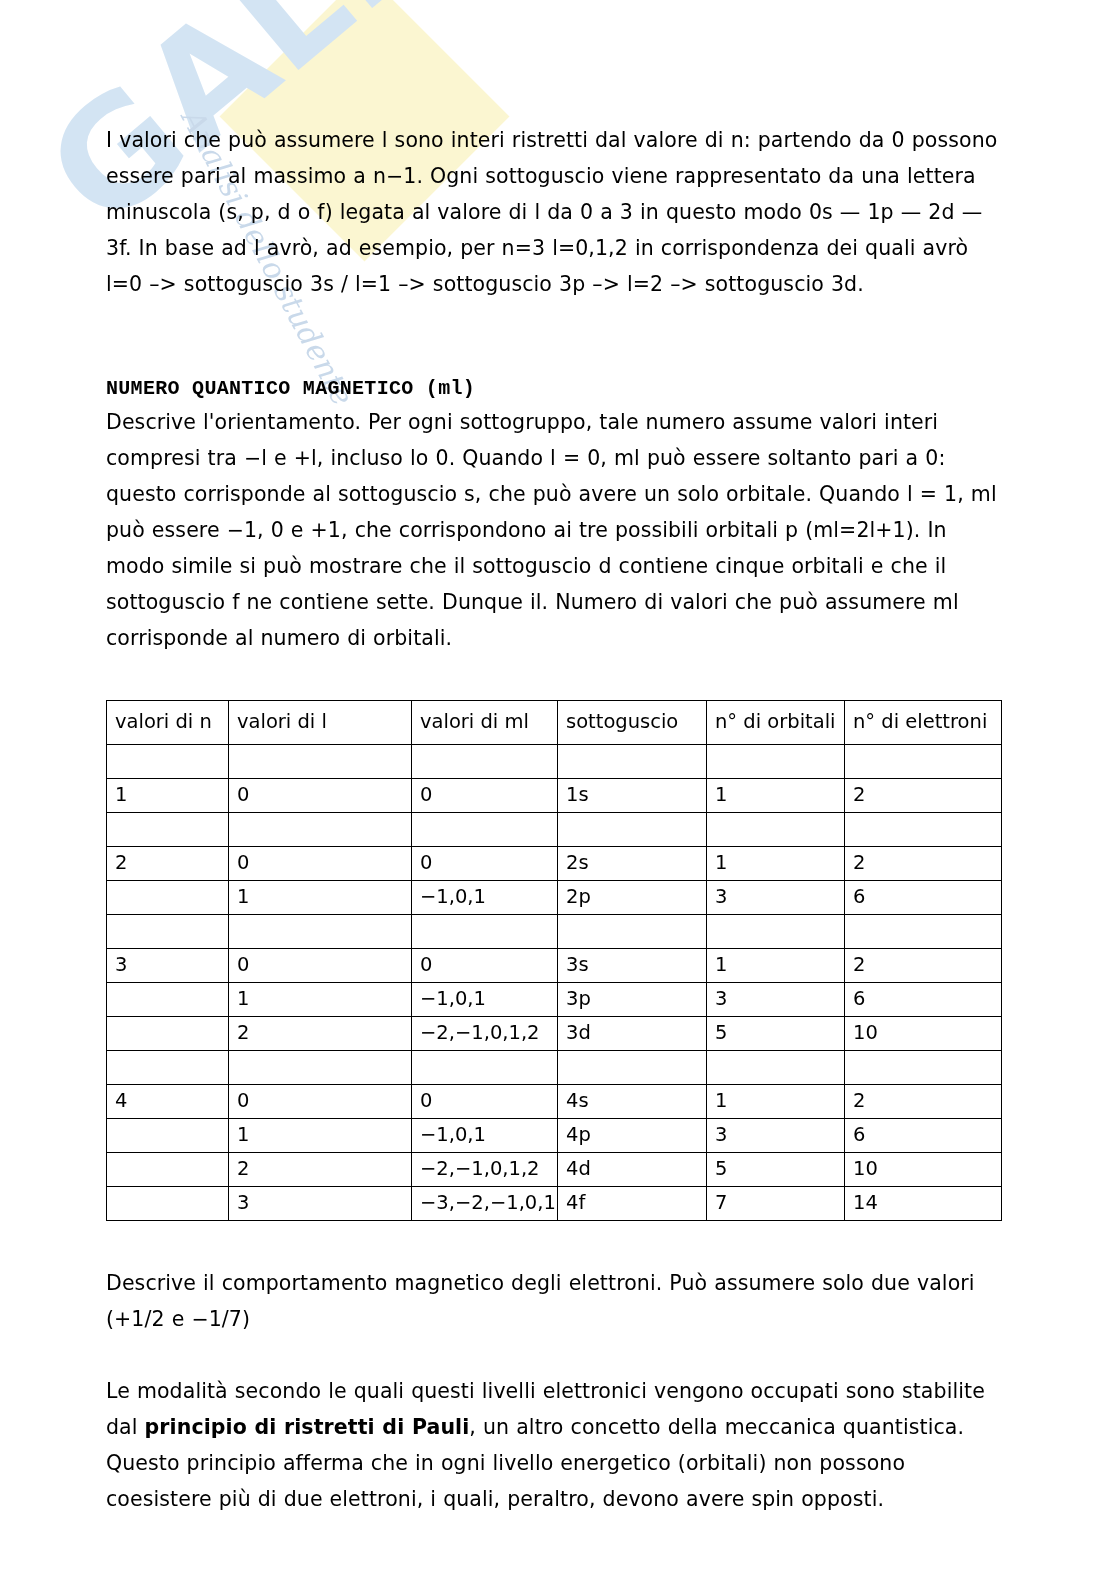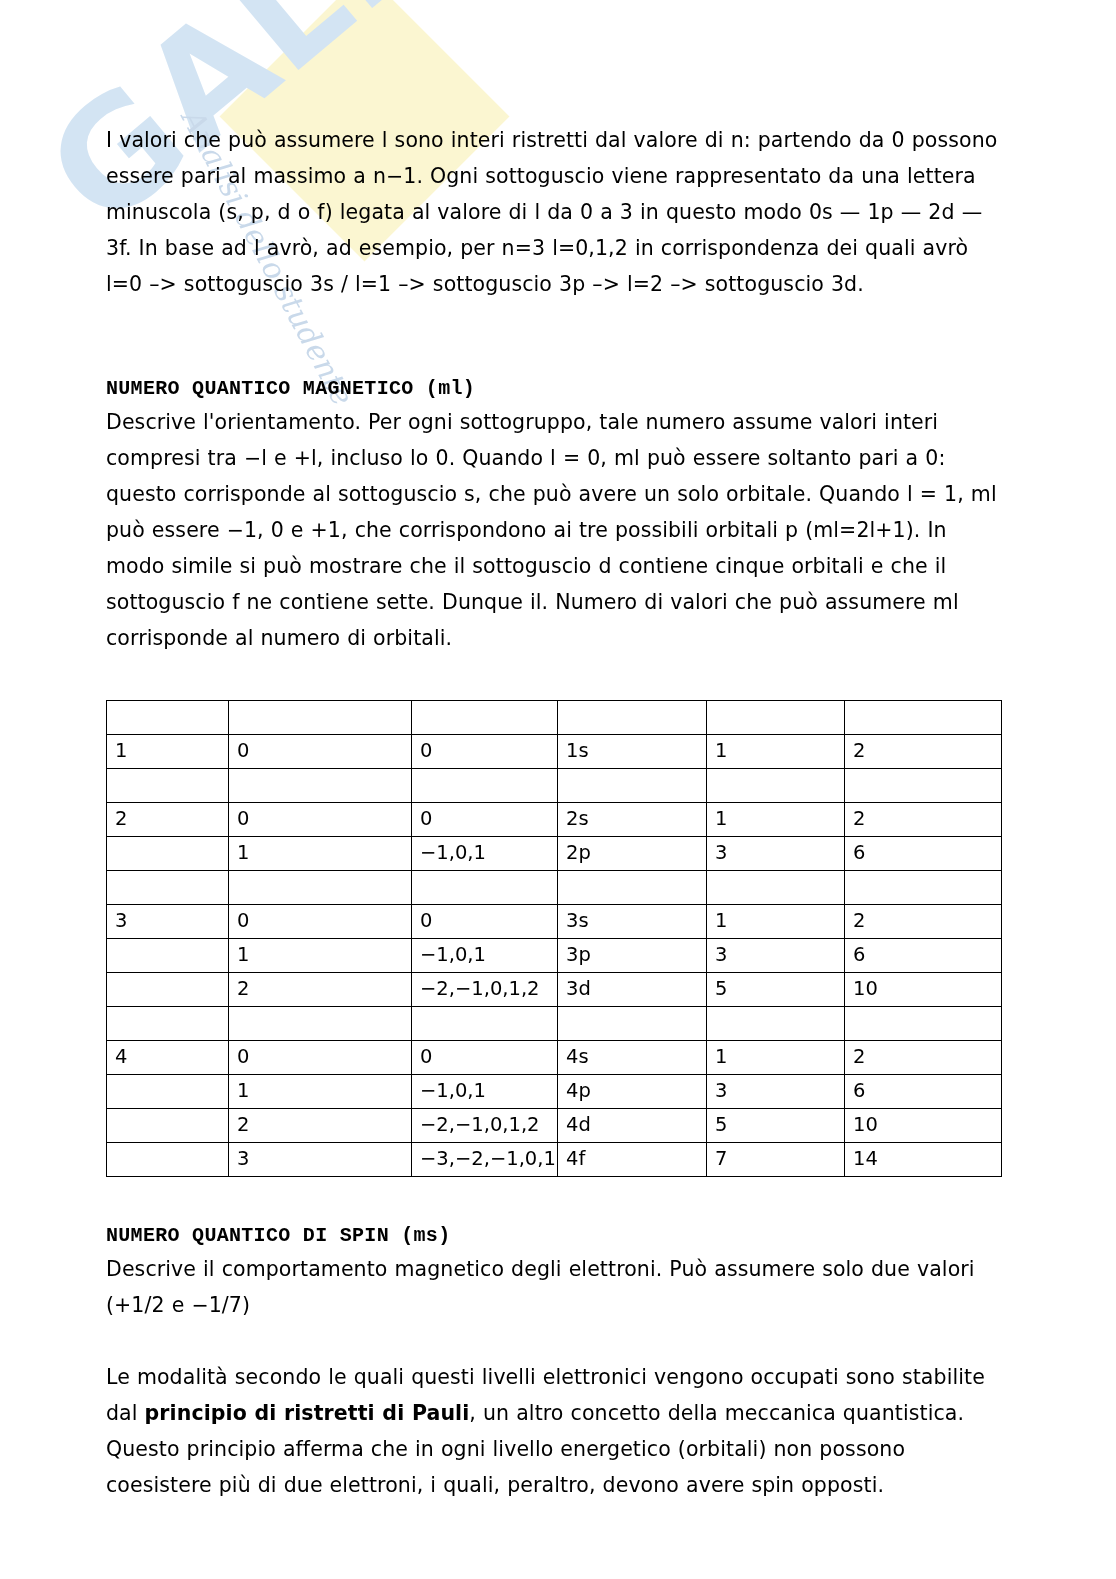--- a/index.html
+++ b/index.html
@@ -148,20 +148,28 @@
     <table class="qtable">
       <colgroup>
         <col class="c0">
           <col class="c1">
           <col class="c2">
           <col class="c3">
           <col class="c4">
           <col class="c5">
       </colgroup>
       <tbody id="qtable-body">
+          <tr class="head">
+            <td>valori di n</td>
+            <td>valori di l</td>
+            <td>valori di ml</td>
+            <td>sottoguscio</td>
+            <td>n° di orbitali</td>
+            <td>n° di elettroni</td>
+          </tr>
           <tr class="blank">
             <td></td>
             <td></td>
             <td></td>
             <td></td>
             <td></td>
             <td></td>
           </tr>
           <tr class="">
             <td>1</td>
@@ -265,21 +273,20 @@
             <td>−3,−2,−1,0,1,2,3</td>
             <td>4f</td>
             <td>7</td>
             <td>14</td>
           </tr>
         </tbody>
     </table>
 
     <div class="spacer-lg"></div>
 
-    <h3 class="sec-head">NUMERO QUANTICO DI SPIN (ms)</h3>
     <p class="para">Descrive il comportamento magnetico degli elettroni. Può assumere solo due valori (+1/2 e −1/7)</p>
 
     <div class="spacer-md"></div>
 
     <p class="para">
       <span>Le modalità secondo le quali questi livelli elettronici vengono occupati sono stabilite dal </span><b>principio di ristretti di Pauli</b><span>, un altro concetto della meccanica quantistica. Questo principio afferma che in ogni livello energetico (orbitali) non possono coesistere più di due elettroni, i quali, peraltro, devono avere spin opposti.</span>
     </p>
 
   </div>
 </div>

